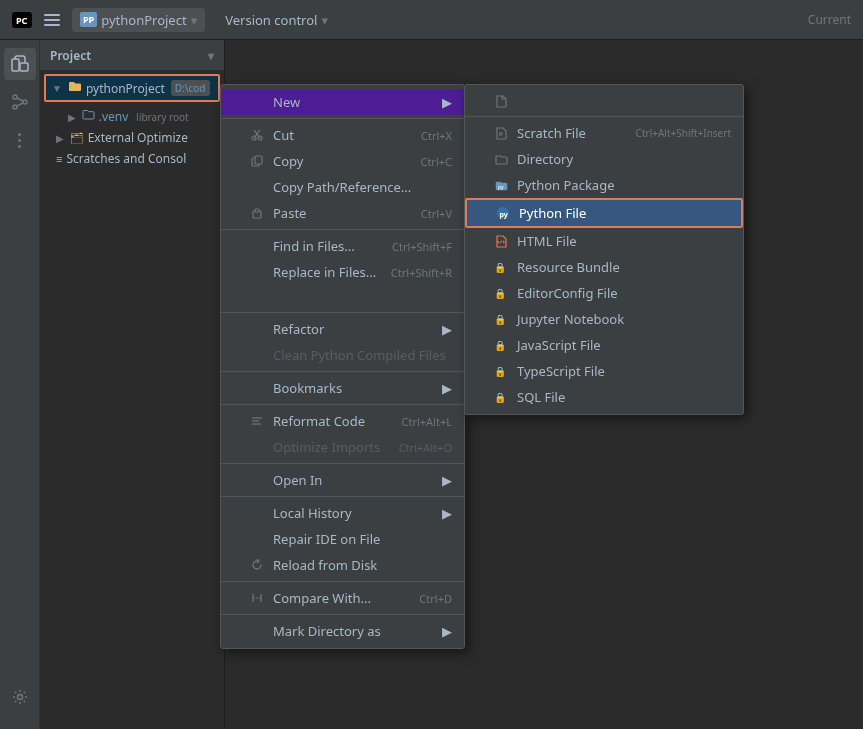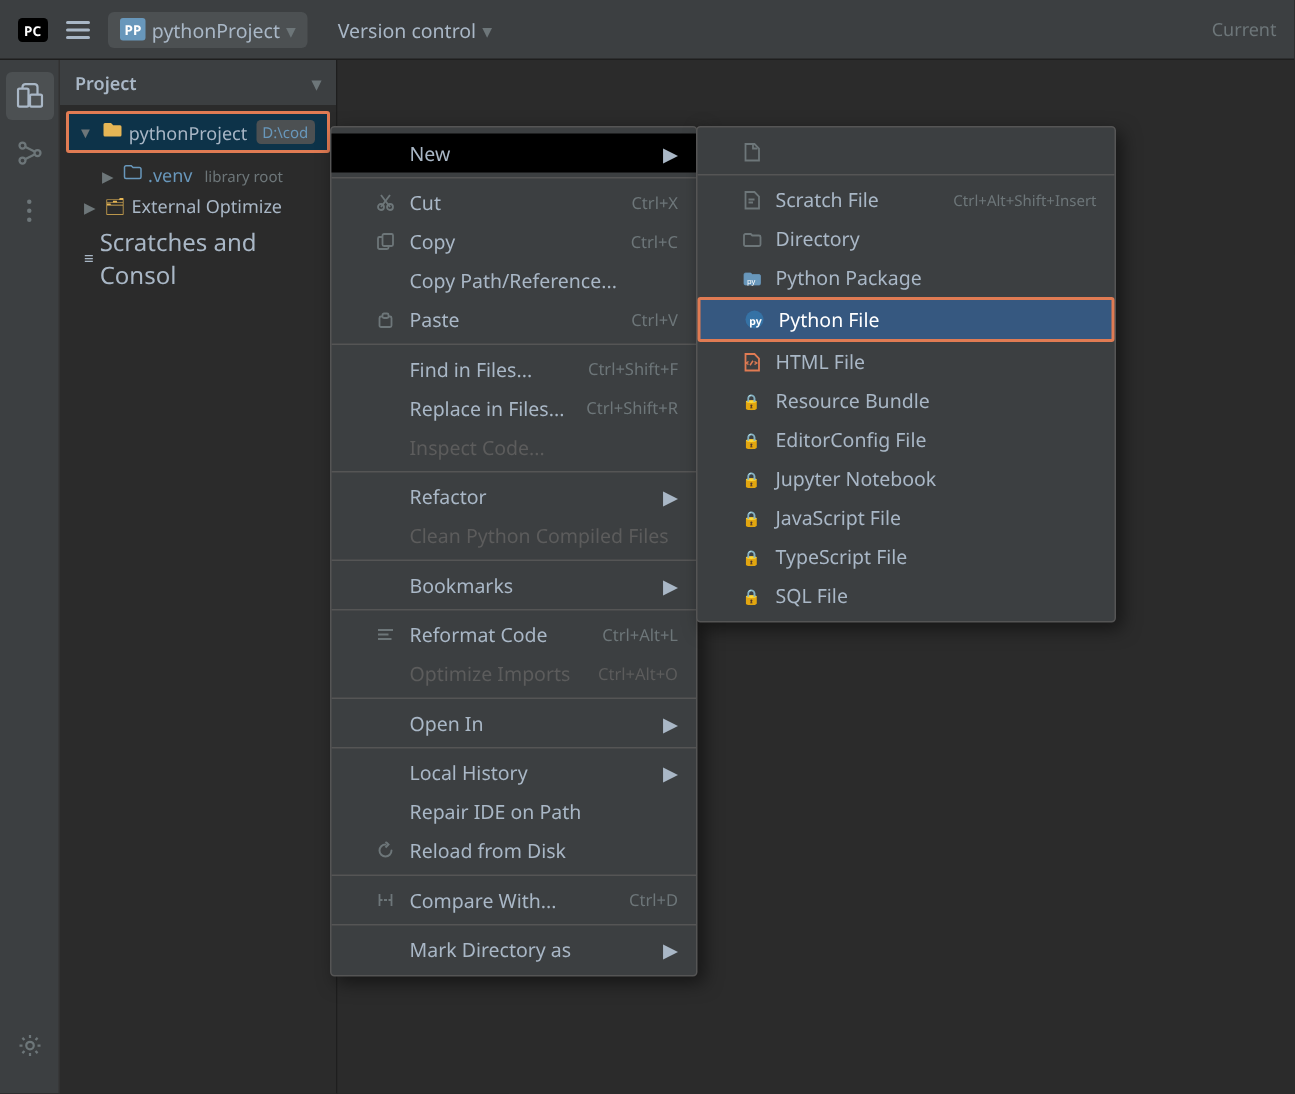--- a/index.html
+++ b/index.html
@@ -153,21 +153,21 @@
       padding: 4px 0;
     }
     .ctx-item {
       display: flex; align-items: center;
       padding: 4px 12px;
       cursor: pointer;
       position: relative;
       gap: 8px;
       min-height: 24px;
     }
-    .ctx-item.highlighted { background: #000000; }
+    .ctx-item.highlighted { background: #4c1d95; }
     .ctx-item.disabled { color: #5c5c5c; cursor: default; }
     .ctx-item .label { flex: 1; }
     .ctx-item .shortcut { color: #6d7679; font-size: 11px; margin-left: auto; }
     .ctx-item .arrow-right { color: #a9b7c6; margin-left: auto; }
     .ctx-separator {
       height: 1px;
       background: #555;
       margin: 3px 0;
     }
     .ctx-item .icon-area {
@@ -301,21 +301,21 @@
   </div>
 
   <div class="tree-item" style="padding-left:16px;">
     <span class="arrow" style="color:#6d7679;">▶</span>
     <span style="color:#e6b655;font-size:11px;">🗂</span>
     <span style="font-size:12px;">External Optimize</span>
   </div>
 
   <div class="tree-item" style="padding-left:16px;">
     <span style="color:#a9b7c6;font-size:11px;">≡</span>
-    <span style="font-size:16px;">Scratches and Consol</span>
+    <span style="font-size:12px;">Scratches and Consol</span>
   </div>
 </div>
 
 <div class="main-area">
   <div class="shortcut-row">
     <span>
       <span>Recent Files</span> <span class="shortcut-key">Ctrl+E</span>
     </span>
     <span>
       <span>Navigation Bar</span> <span class="shortcut-key">Alt+Home</span>
@@ -381,21 +381,20 @@
   </div>
 
   <div class="ctx-item">
     <div class="icon-area"></div>
     <span class="label">Replace in Files...</span>
     <span class="shortcut">Ctrl+Shift+R</span>
   </div>
 
   <div class="ctx-item disabled">
     <div class="icon-area"></div>
-    <span class="label">Inspect Code...</span>
   </div>
   <div class="ctx-separator"></div>
 
   <div class="ctx-item">
     <div class="icon-area"></div>
     <span class="label">Refactor</span>
     <span class="arrow-right">▶</span>
   </div>
 
   <div class="ctx-item disabled">
@@ -438,21 +437,21 @@
   <div class="ctx-separator"></div>
 
   <div class="ctx-item">
     <div class="icon-area"></div>
     <span class="label">Local History</span>
     <span class="arrow-right">▶</span>
   </div>
 
   <div class="ctx-item">
     <div class="icon-area"></div>
-    <span class="label">Repair IDE on Path</span>
+    <span class="label">Repair IDE on File</span>
   </div>
 
   <div class="ctx-item">
     <div class="icon-area">
       <svg width="12" height="12" viewBox="0 0 12 12" fill="none">
         <path d="M10 6A4 4 0 1 1 6 2" stroke="#6d7679" stroke-width="1.3" stroke-linecap="round"></path>
         <polyline points="6,0 8,2 6,4" fill="none" stroke="#6d7679" stroke-width="1.3"></polyline>
       </svg>
     </div>
     <span class="label">Reload from Disk</span>

